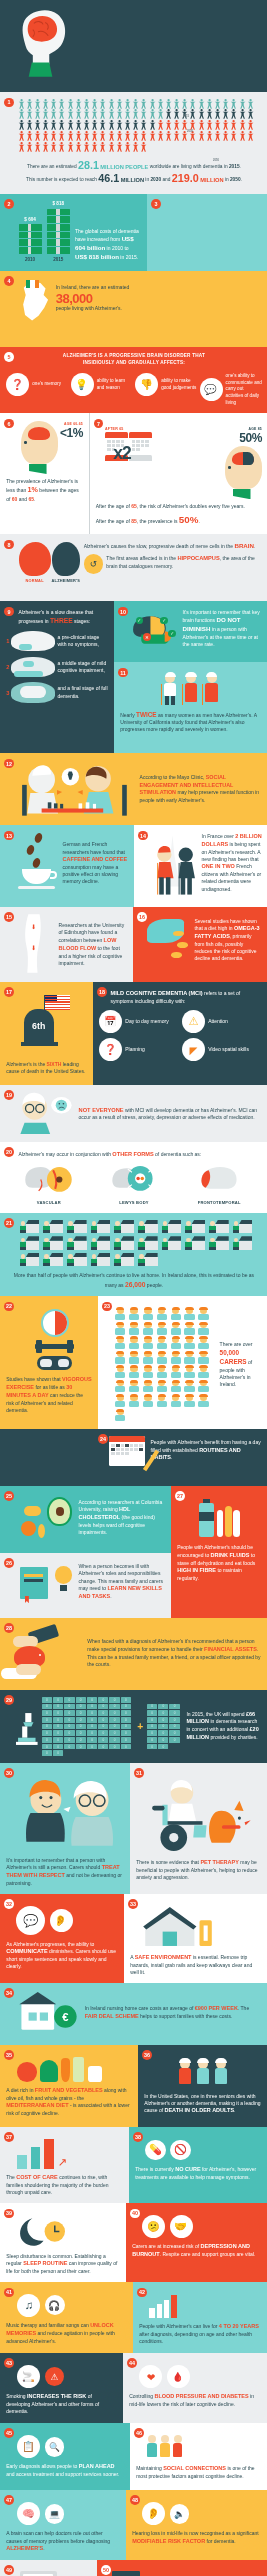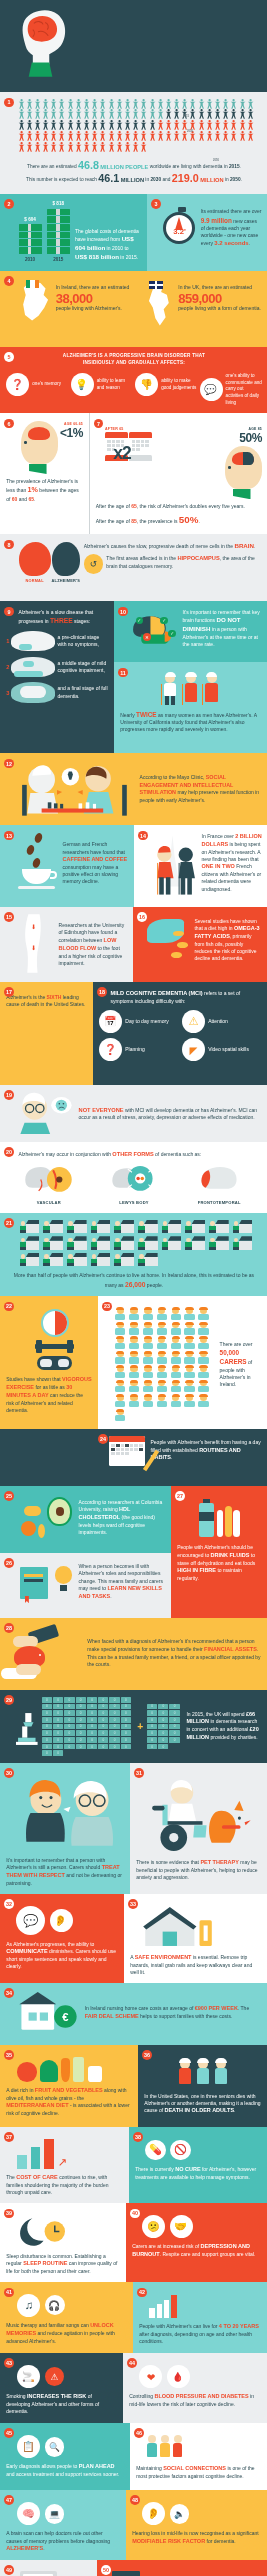--- a/index.html
+++ b/index.html
@@ -627,21 +627,21 @@
           <svg class="pp" viewBox="0 0 12 18">
             <path d="M6 0a2 2 0 100 4 2 2 0 000-4zM1 5h10l-3 2v4l2 6H8l-2-5-2 5H2l2-6V7z" fill="#ef4b2c"></path>
           </svg>
         </div>
       <div class="yearlbl" style="left:183px;top:23px;">2015</div>
       <div class="yearlbl" style="left:187px;top:38px;">2030</div>
       <div class="yearlbl" style="left:213px;top:67px;">2050</div>
     </div>
     <div class="stat-lines">
       <div class="stat-line">
-        <span>There are an estimated </span><span class="num-teal">46.8</span>
+        <span>There are an estimated </span><span class="num-teal">28.1</span>
         <span class="num-teal"><small>MILLION PEOPLE</small></span><span> worldwide are living with dementia in </span><b>2015</b>.
       </div>
       <div class="stat-line">
         <span>This number is expected to reach </span><span class="num-dark">46.1</span>
         <span class="num-dark"><small>MILLION</small></span><span> in </span><b>2030</b><span> and </span><span class="num-red">219.0</span>
         <span class="num-red"><small>MILLION</small></span><span> in </span><b>2050</b>.
       </div>
     </div>
   </div>
 
@@ -667,60 +667,39 @@
             <div class="bill"></div>
           <div class="yr" style="color:#2b4a53">2015</div>
         </div>
         <div class="txt" style="color:#fff;flex:1;">
           <span>The global costs of dementia have increased from </span><b style="font-size:6.2px;">US$ 604 billion</b><span> in 2010 to </span><b style="font-size:6.2px;">US$ 818 billion</b><span> in 2015.</span>
         </div>
       </div>
     </div>
     <div class="fact bg-ltteal" style="flex:1;min-height:77px;">
       <div class="badge">3</div>
-      <div class="row" style="align-items:center;gap:5.2px;margin-left:10.3px;margin-top:7.2px;">
-        <div class="watch">
-          <div class="crown"></div>
-            <div class="wedge"></div>
-          <div class="lbl">3.2'</div>
-        </div>
-        <div class="txt" style="flex:1;">
-          <span>Its estimated there are over </span><b class="r" style="font-size:6.4px">9.9 million</b><span> new cases of dementia each year worldwide - one new case every </span><b class="r" style="font-size:6px">3.2 seconds</b><span>.</span>
-        </div>
-      </div>
     </div>
   </div>
 
   <div class="fact bg-yellow" style="min-height:76px;">
     <div class="badge">4</div>
-    <div class="row" style="gap:4px;margin-top:3.1px;">
+    <div class="row" style="gap:4px;margin-top:3.1px;align-items:flex-end;">
       <div class="row col" style="gap:3.1px;align-items:flex-start;margin-left:14.4px;">
         <div style="position:relative;">
           <div class="map-ie"></div>
           <div class="flag-ie" style="position:absolute;left:5.2px;top:-1px;">
               <i></i>
               <i></i>
               <i></i>
             </div>
         </div>
         <div class="txt" style="flex:1;padding-top:3.1px;">
           <div>In Ireland, there are an estimated</div>
           <div class="bignum">38,000</div>
           <div>people living with Alzheimer's.</div>
-        </div>
-      </div>
-      <div class="row col" style="gap:3.1px;align-items:flex-start;">
-        <div style="position:relative;">
-          <div class="map-uk"></div>
-          <div class="flag-uk" style="position:absolute;left:6.2px;top:0;"></div>
-        </div>
-        <div class="txt" style="flex:1;padding-top:3.1px;">
-          <div>In the UK, there are an estimated</div>
-          <div class="bignum">859,000</div>
-          <div>people living with a form of dementia.</div>
         </div>
       </div>
     </div>
   </div>
 
   <div class="fact bg-red" style="padding-top:6.2px;">
     <div class="badge white">5</div>
     <div class="center" style="font-size:4.7px;font-weight:bold;letter-spacing:0.2px;line-height:1.45;">
       <div>ALZHEIMER'S IS A PROGRESSIVE BRAIN DISORDER THAT</div>
       <div>INSIDIOUSLY AND GRADUALLY AFFECTS:</div>
@@ -1065,20 +1044,36 @@
         <div class="txt" style="flex:1;color:#fff;">
           <span>Several studies have shown that a diet high in </span><b style="font-size:5.5px">OMEGA-3 FATTY ACIDS</b><span>, primarily from fish oils, possibly reduces the risk of cognitive decline and dementia.</span>
         </div>
       </div>
     </div>
   </div>
 
   <div class="row">
     <div class="fact bg-yellow" style="flex:0 0 93px;min-height:103px;">
       <div class="badge">17</div>
+      <div style="position:relative;margin-left:17.5px;margin-top:5.2px;width:62px;height:62px;">
+        <div class="flagus" style="position:absolute;left:21.6px;top:0;">
+          <div class="canton"></div>
+          <i style="top:1.5px"></i>
+            <i style="top:4.1px"></i>
+            <i style="top:6.7px"></i>
+            <i style="top:9.3px"></i>
+            <i style="top:12px"></i>
+            <i style="top:14px"></i>
+        </div>
+        <div style="position:absolute;left:20.6px;top:0;width:1px;height:49px;background:#2b4a53;"></div>
+        <div class="grave" style="position:absolute;left:0;top:14.4px;">
+          <span>6th</span>
+        </div>
+        <div style="position:absolute;left:-3.1px;top:47px;width:37px;height:4.6px;background:#2b4a53;"></div>
+      </div>
       <div class="txt" style="margin-top:4.1px;">
         <span>Alzheimer's is the </span><b class="r">SIXTH</b><span> leading cause of death in the United States.</span>
       </div>
     </div>
     <div class="fact bg-dark" style="flex:1;min-height:103px;">
       <div class="badge">18</div>
       <div class="txt" style="margin-left:11.3px;color:#fff;">
         <b style="font-size:5.6px">MILD COGNITIVE DEMENTIA (MCI)</b><span> refers to a set of symptoms including difficulty with:</span>
       </div>
       <div style="margin-top:5.2px;">

